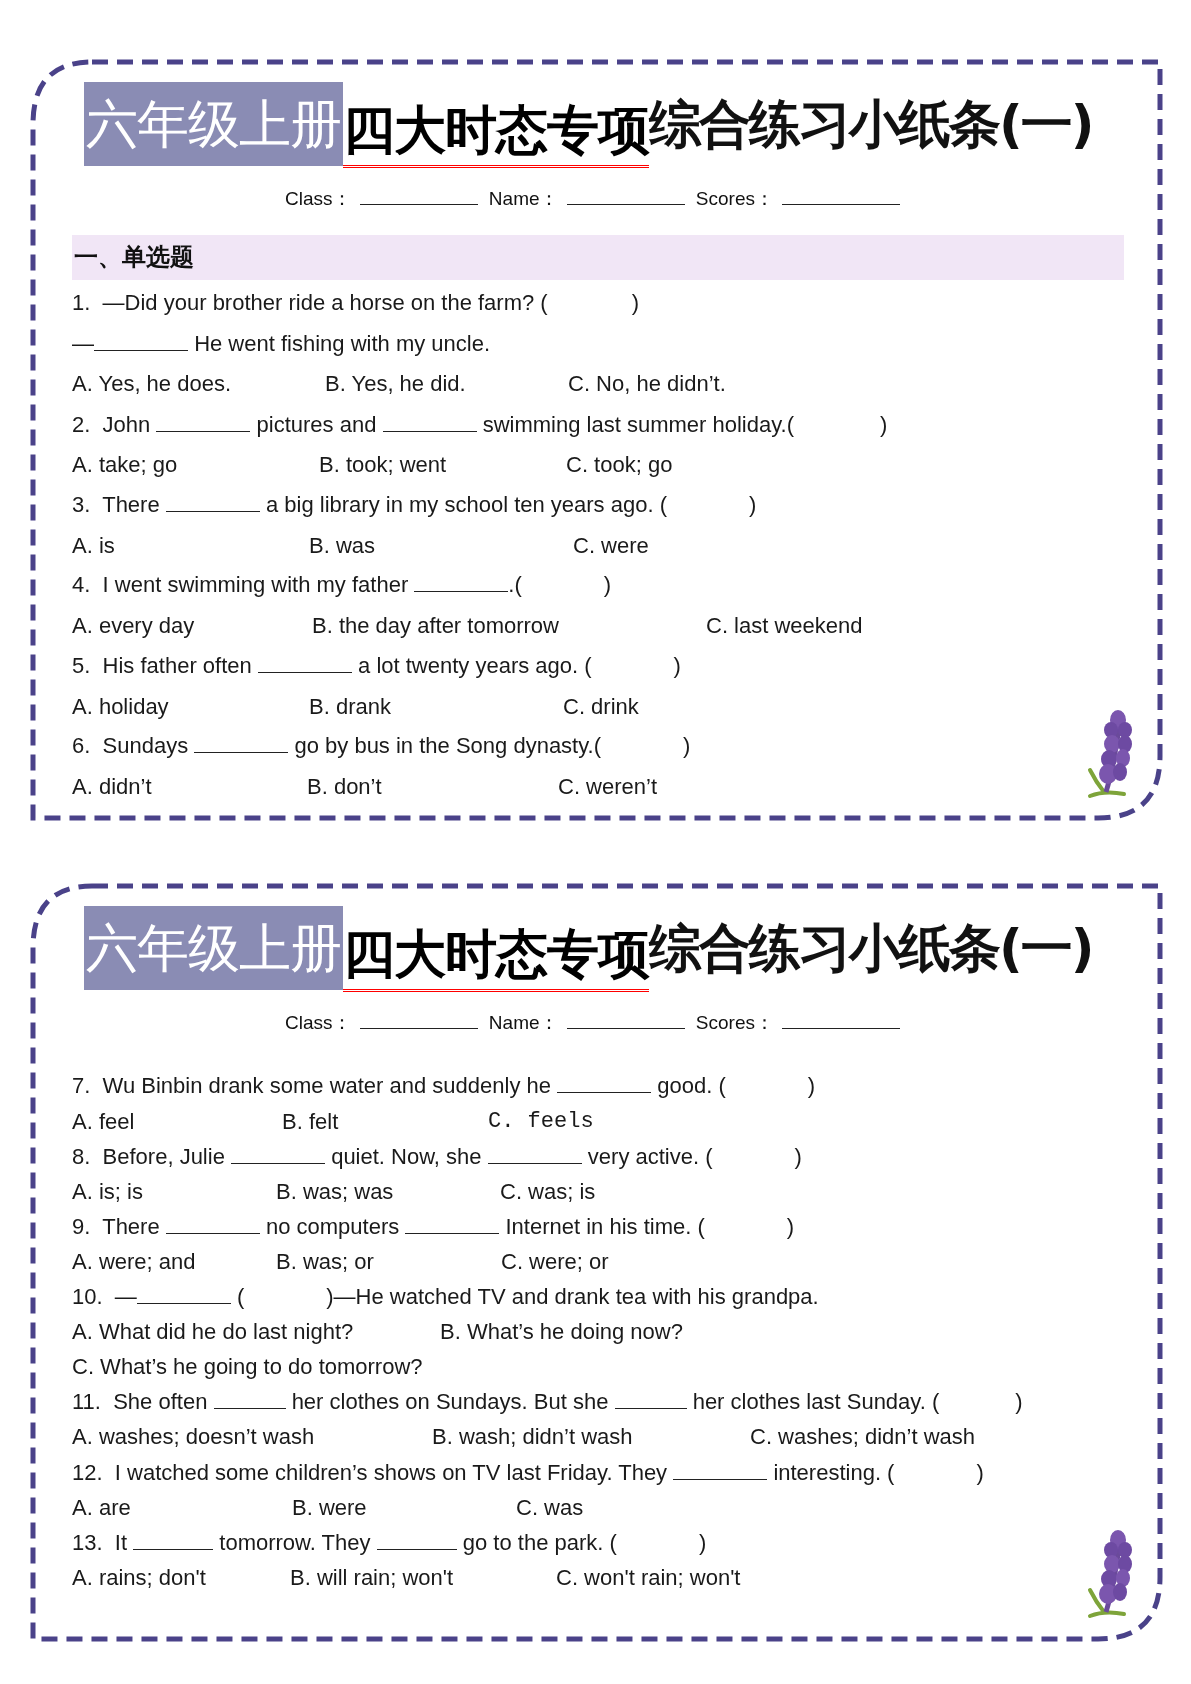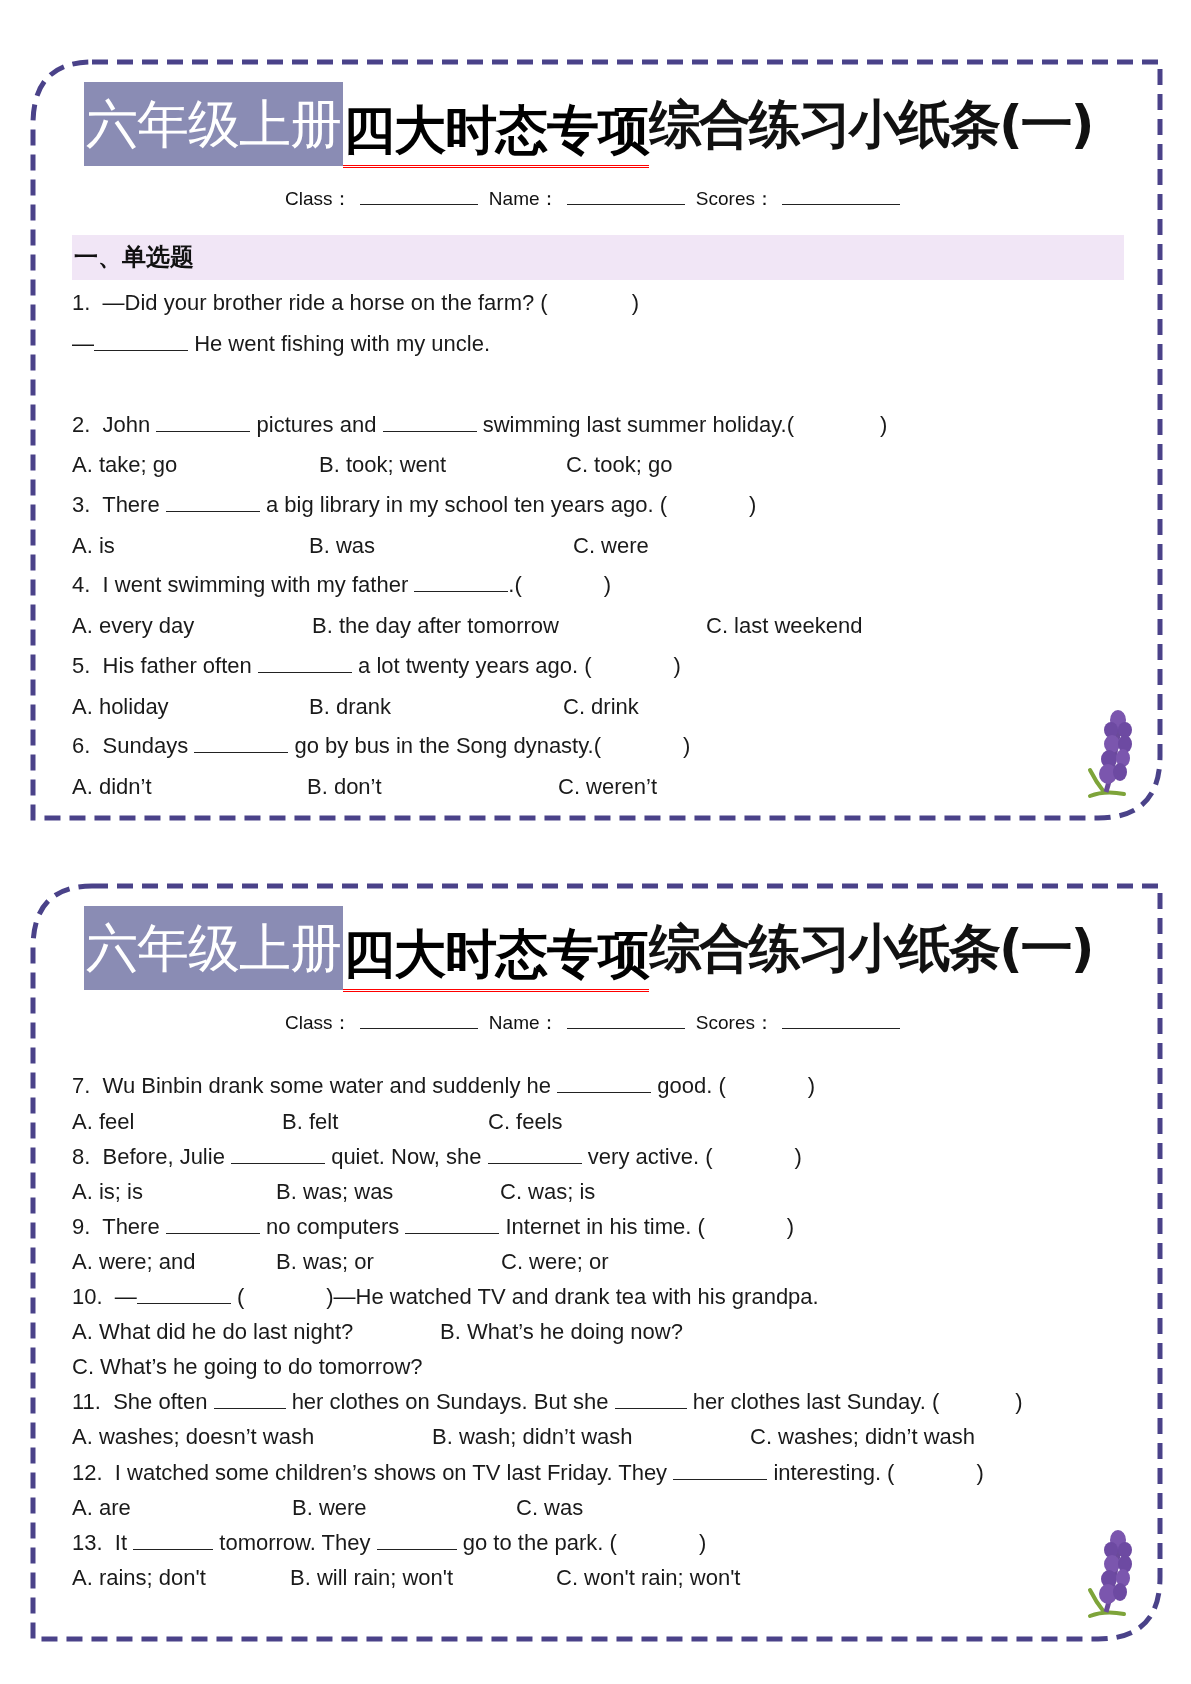--- a/index.html
+++ b/index.html
@@ -67,20 +67,25 @@
     <span>Scores：</span><span class="blank"></span>
   </div>
 
   <div class="section-bar" style="top:235px;">一、单选题</div>
 
   <div class="q-line" style="top:288px;">
     <span>1.</span>&nbsp; <span>—Did your brother ride a horse on the farm? (</span><span style="display:inline-block;width:84px;"></span><span>)</span>
   </div>
   <div class="q-line" style="top:329px;">
     <span>—</span><span class="blank-u" style="width:94px;"></span>&nbsp;<span>He went fishing with my uncle.</span>
+  </div>
+  <div class="q-line" style="top:369px; width:1000px;">
+    <span class="opt" style="left:0;">A.  Yes, he does.</span>
+    <span class="opt" style="left:253px;">B.  Yes, he did.</span>
+    <span class="opt" style="left:496px;">C.  No, he didn’t.</span>
   </div>
 
   <div class="q-line" style="top:410px;">
     <span>2.</span>&nbsp; <span>John</span>&nbsp;<span class="blank-u" style="width:94px;"></span>&nbsp;<span>pictures and</span>&nbsp;<span class="blank-u" style="width:94px;"></span>&nbsp;<span>swimming last summer holiday.(</span><span style="display:inline-block;width:86px;"></span><span>)</span>
   </div>
   <div class="q-line" style="top:450px; width:1000px;">
     <span class="opt" style="left:0;">A.  take; go</span>
     <span class="opt" style="left:247px;">B.  took; went</span>
     <span class="opt" style="left:494px;">C.  took; go</span>
   </div>
@@ -153,21 +158,21 @@
     <span>Name：</span><span class="blank"></span>
     <span>Scores：</span><span class="blank"></span>
   </div>
 
   <div class="q-line" style="top:251px;">
     <span>7.</span>&nbsp; <span>Wu Binbin drank some water and suddenly he</span>&nbsp;<span class="blank-u" style="width:94px;"></span>&nbsp;<span>good. (</span><span style="display:inline-block;width:82px;"></span><span>)</span>
   </div>
   <div class="q-line" style="top:287px; width:1000px;">
     <span class="opt" style="left:0;">A.  feel</span>
     <span class="opt" style="left:210px;">B.  felt</span>
-    <span class="opt" style="left:416px;">C.  feels</span>
+    <span class="opt" style="left:416px;font-family:Liberation Mono, monospace;">C.  feels</span>
   </div>
 
   <div class="q-line" style="top:322px;">
     <span>8.</span>&nbsp; <span>Before, Julie</span>&nbsp;<span class="blank-u" style="width:94px;"></span>&nbsp;<span>quiet. Now, she</span>&nbsp;<span class="blank-u" style="width:94px;"></span>&nbsp;<span>very active. (</span><span style="display:inline-block;width:82px;"></span><span>)</span>
   </div>
   <div class="q-line" style="top:357px; width:1000px;">
     <span class="opt" style="left:0;">A.  is; is</span>
     <span class="opt" style="left:204px;">B.  was; was</span>
     <span class="opt" style="left:428px;">C.  was; is</span>
   </div>

